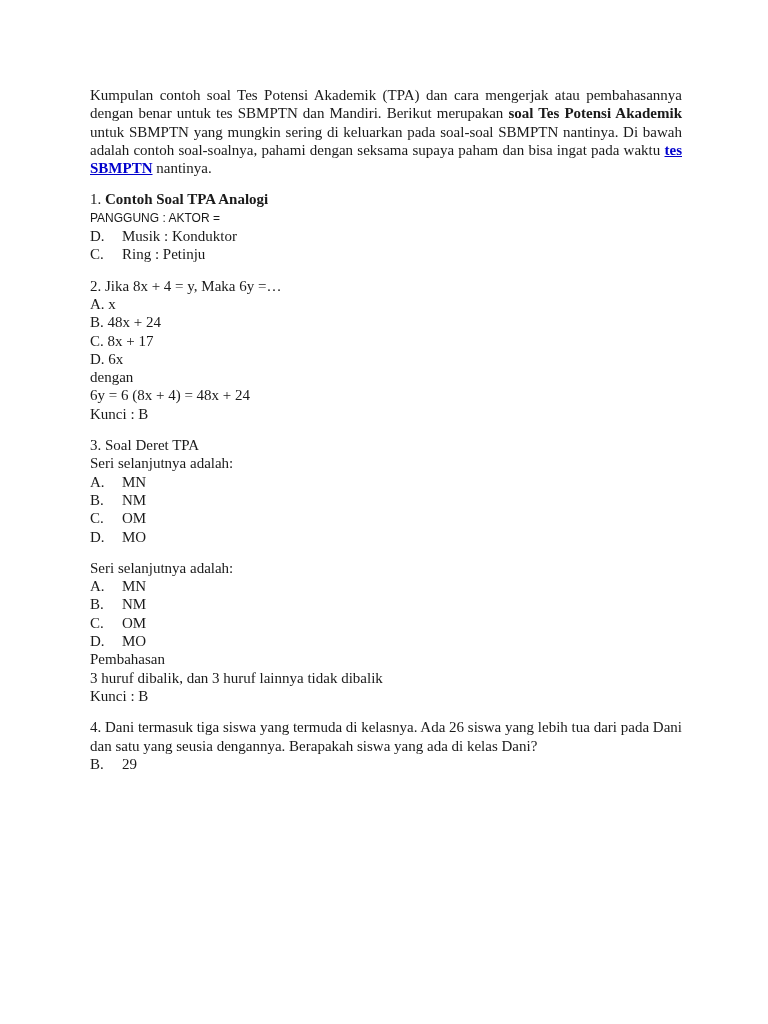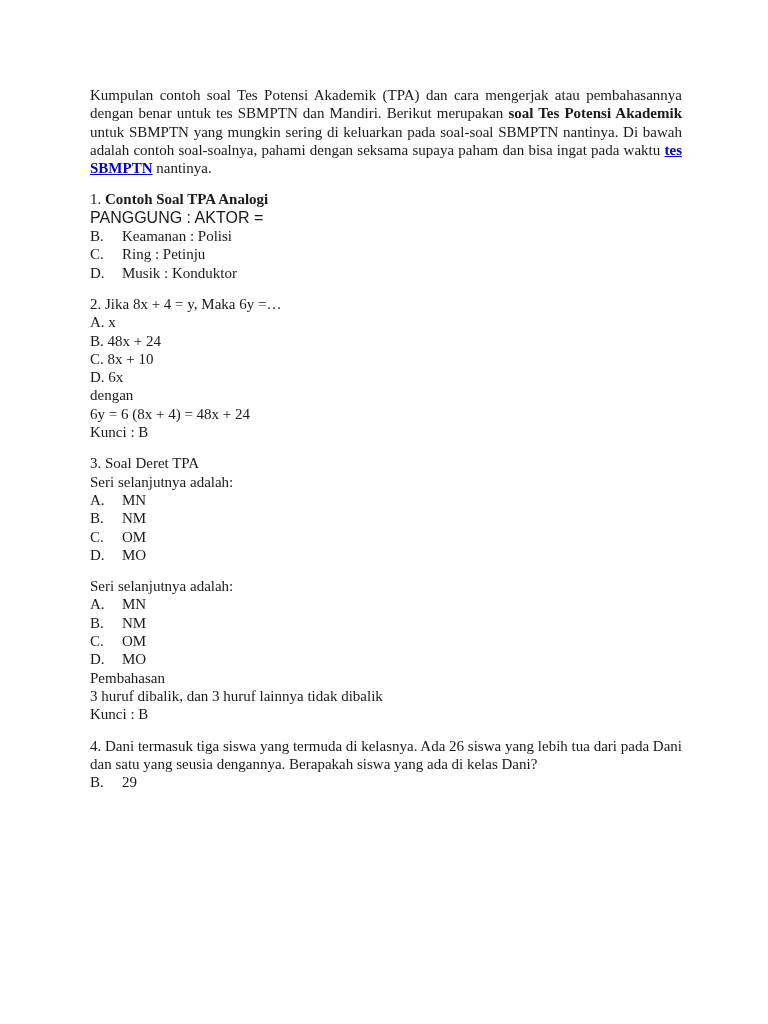--- a/index.html
+++ b/index.html
@@ -31,21 +31,21 @@
     text-align: justify;
   }
   .gap {
     height: 13px;
   }
   .line {
     white-space: nowrap;
   }
   .sans {
     font-family: "Liberation Sans", sans-serif;
-    font-size: 16px;
+    font-size: 12px;
   }
   .letter {
     display: inline-block;
     width: 32px;
   }
   .doclink {
     color: #0000cc;
     font-weight: bold;
     text-decoration: underline;
     cursor: pointer;
@@ -58,32 +58,31 @@
 <div class="page">
   <div class="content">
 
     <p class="para justify"><span>Kumpulan contoh soal Tes Potensi Akademik (TPA) dan cara mengerjak atau pembahasannya dengan benar untuk tes SBMPTN dan Mandiri. Berikut merupakan </span><b>soal Tes Potensi Akademik</b><span> untuk SBMPTN yang mungkin sering di keluarkan pada soal-soal SBMPTN nantinya. Di bawah adalah contoh soal-soalnya, pahami dengan seksama supaya paham dan bisa ingat pada waktu </span><a class="doclink">tes SBMPTN</a><span> nantinya.</span></p>
 
     <div class="gap"></div>
 
     <div class="block">
       <div class="line"><span>1. </span><b>Contoh Soal TPA Analogi</b></div>
       <div class="line sans">PANGGUNG : AKTOR =</div>
-      <div class="line"><span class="letter">B.</span><span>Keamanan : Polisi</span></div>
+      <div class="line"><span class="letter">D.</span><span>Musik : Konduktor</span></div>
       <div class="line"><span class="letter">C.</span><span>Ring : Petinju</span></div>
-      <div class="line"><span class="letter">D.</span><span>Musik : Konduktor</span></div>
     </div>
 
     <div class="gap"></div>
 
     <div class="block">
       <div class="line">2. Jika 8x + 4 = y, Maka 6y =…</div>
       <div class="line">A. x</div>
       <div class="line">B. 48x + 24</div>
-      <div class="line">C. 8x + 10</div>
+      <div class="line">C. 8x + 17</div>
       <div class="line">D. 6x</div>
       <div class="line">dengan</div>
       <div class="line">6y = 6 (8x + 4) = 48x + 24</div>
       <div class="line">Kunci : B</div>
     </div>
 
     <div class="gap"></div>
 
     <div class="block">
       <div class="line">3. Soal Deret TPA</div>

